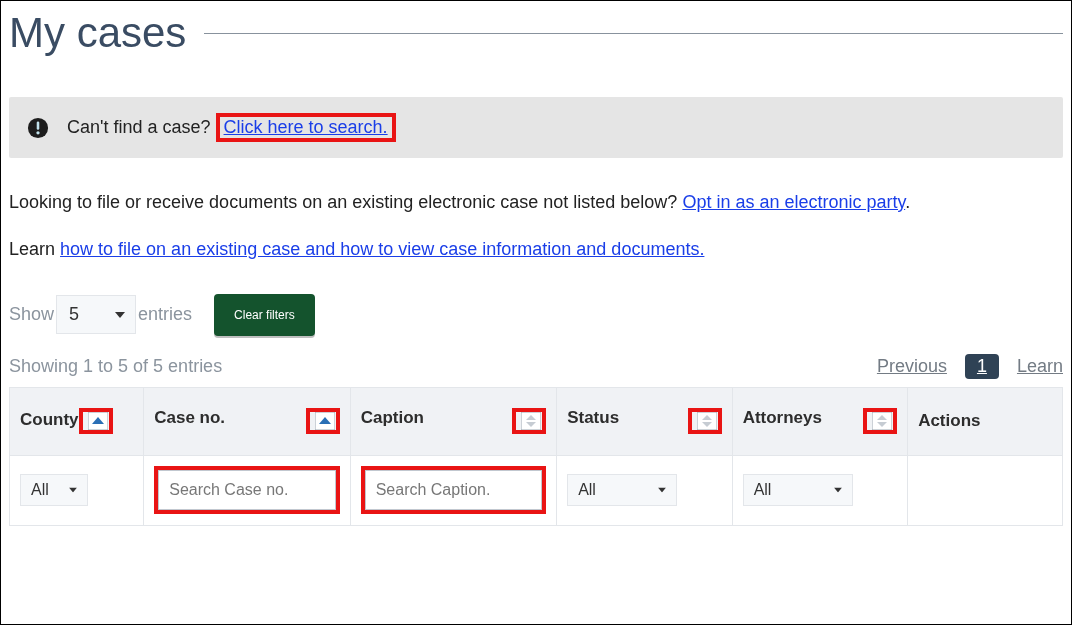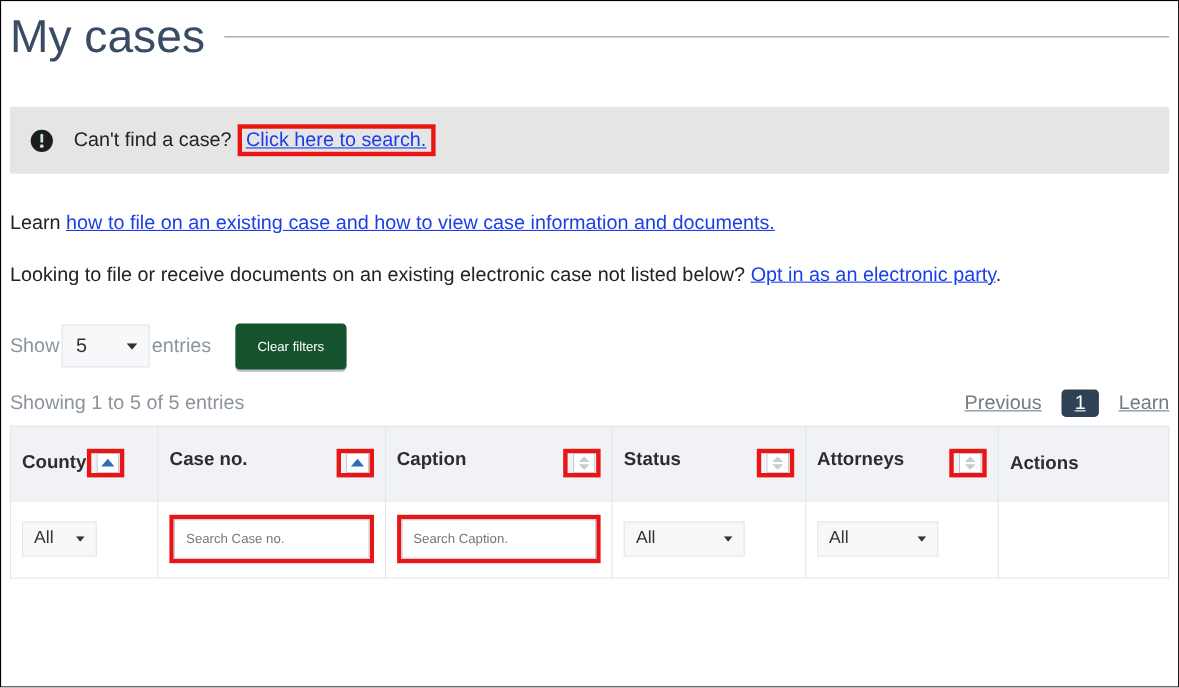--- a/index.html
+++ b/index.html
@@ -149,21 +149,21 @@
   .sort-box-red {
     border: 4px solid #e91414;
     padding: 0 1px;
     display:inline-block;
     line-height:0;
     vertical-align: middle;
   }
   .filter-input {
     width: 100%;
     padding: 10px 10px;
-    font-size: 12px;
+    font-size: 16px;
     border: 1px solid #c1c7cf;
     color:#3b82f6;
     background:#fff;
   }
   .filter-input::placeholder { color:#777; }
   .red-wrap {
     border: 4px solid #e91414;
     display:block;
     padding: 0;
   }
@@ -189,25 +189,25 @@
     </span>
     <span class="notice-text">
       <span>Can't find a case?</span>
       <span class="highlight-box">
         <a class="link">Click here to search.</a>
       </span>
     </span>
   </div>
 
   <p class="paragraph">
+    <span>Looking to file or receive documents on an existing electronic case not listed below? </span><a class="link">Opt in as an electronic party</a><span>.</span>
+  </p>
+
+  <p class="paragraph">
     <span>Learn </span><a class="link">how to file on an existing case and how to view case information and documents.</a>
-  </p>
-
-  <p class="paragraph">
-    <span>Looking to file or receive documents on an existing electronic case not listed below? </span><a class="link">Opt in as an electronic party</a><span>.</span>
   </p>
 
   <div class="controls-row">
     <span class="show-label">Show</span>
     <div class="select">
       <span>5</span>
       <span class="caret">
           <svg width="10" height="6">
             <polygon points="0,0 10,0 5,6" fill="#333"></polygon>
           </svg>

